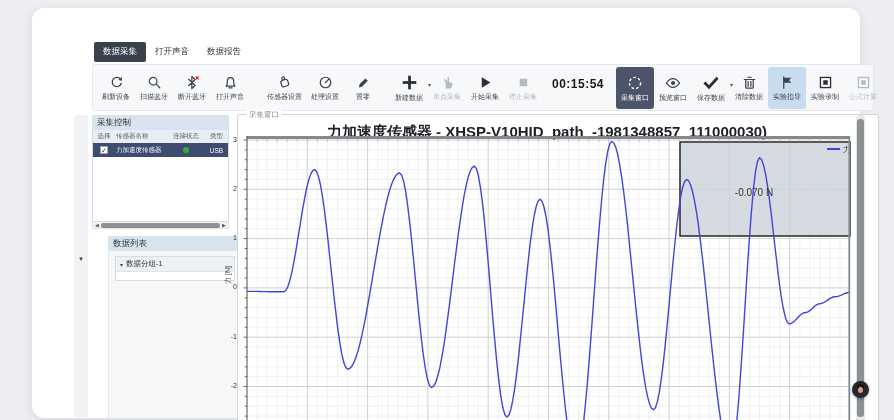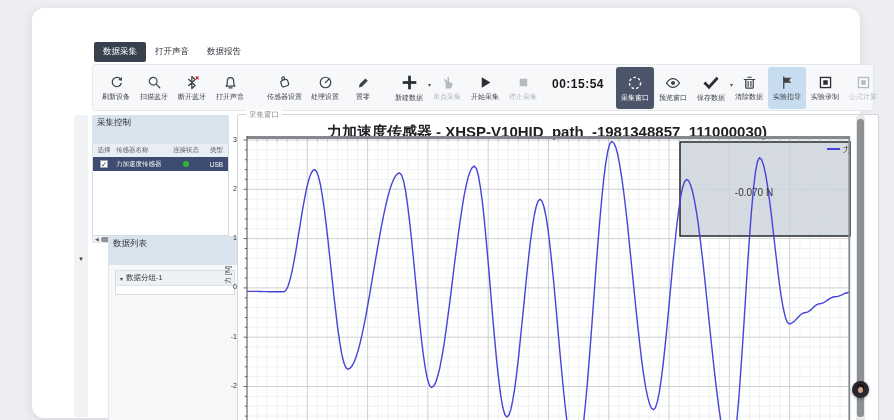--- a/index.html
+++ b/index.html
@@ -27,21 +27,21 @@
   .tb-btn.selected .lbl { color:#fff; }
   .tb-btn.highlighted { background:#c7dcee; }
   .tb-caret { position:absolute; right:-3px; top:14px; font-size:6px; color:#555; }
   #timer { font-size:12px; font-weight:bold; color:#17181a; margin:0 12px 8px 10px; letter-spacing:.5px; }
 
   
   #left-strip { position:absolute; left:42px; top:107px; width:14px; height:302px; background:#f0f2f5; border-radius:3px; }
   #left-strip .arrow { position:absolute; left:0; right:0; top:140px; text-align:center; font-size:7px; color:#444; cursor:pointer; }
 
   
-  .panel-header { height:29px; background:#d9e3ed; color:#2e3338; font-size:8.5px; line-height:14px; padding-left:5px; }
+  .panel-header { height:15px; background:#d9e3ed; color:#2e3338; font-size:8.5px; line-height:14px; padding-left:5px; }
   #cc-panel { position:absolute; left:60px; top:107px; width:137px; }
   #cc-table { border:1px solid #d7dce1; border-top:none; background:#fff; }
   .cc-header { display:flex; background:#e8eef4; height:13px; align-items:center; font-size:6.5px; color:#555a60; }
   .cc-header > div, .cc-row > div { padding:0 1px; }
   .c-sel { width:22px; text-align:center; } .c-name { width:52px; } .c-status { width:38px; text-align:center; } .c-type { width:23px; text-align:center; }
   .cc-row { display:flex; align-items:center; height:14px; background:#3d4c70; color:#fff; font-size:6.5px; cursor:pointer; }
   .checkbox { width:8px; height:8px; background:#fff; border:1px solid #9aa2ad; margin:0 auto; font-size:7px; line-height:7px;
               color:#22304e; text-align:center; }
   .status-dot { width:6px; height:6px; border-radius:50%; margin:0 auto; }
   .cc-body { height:64px; background:#fff; }

